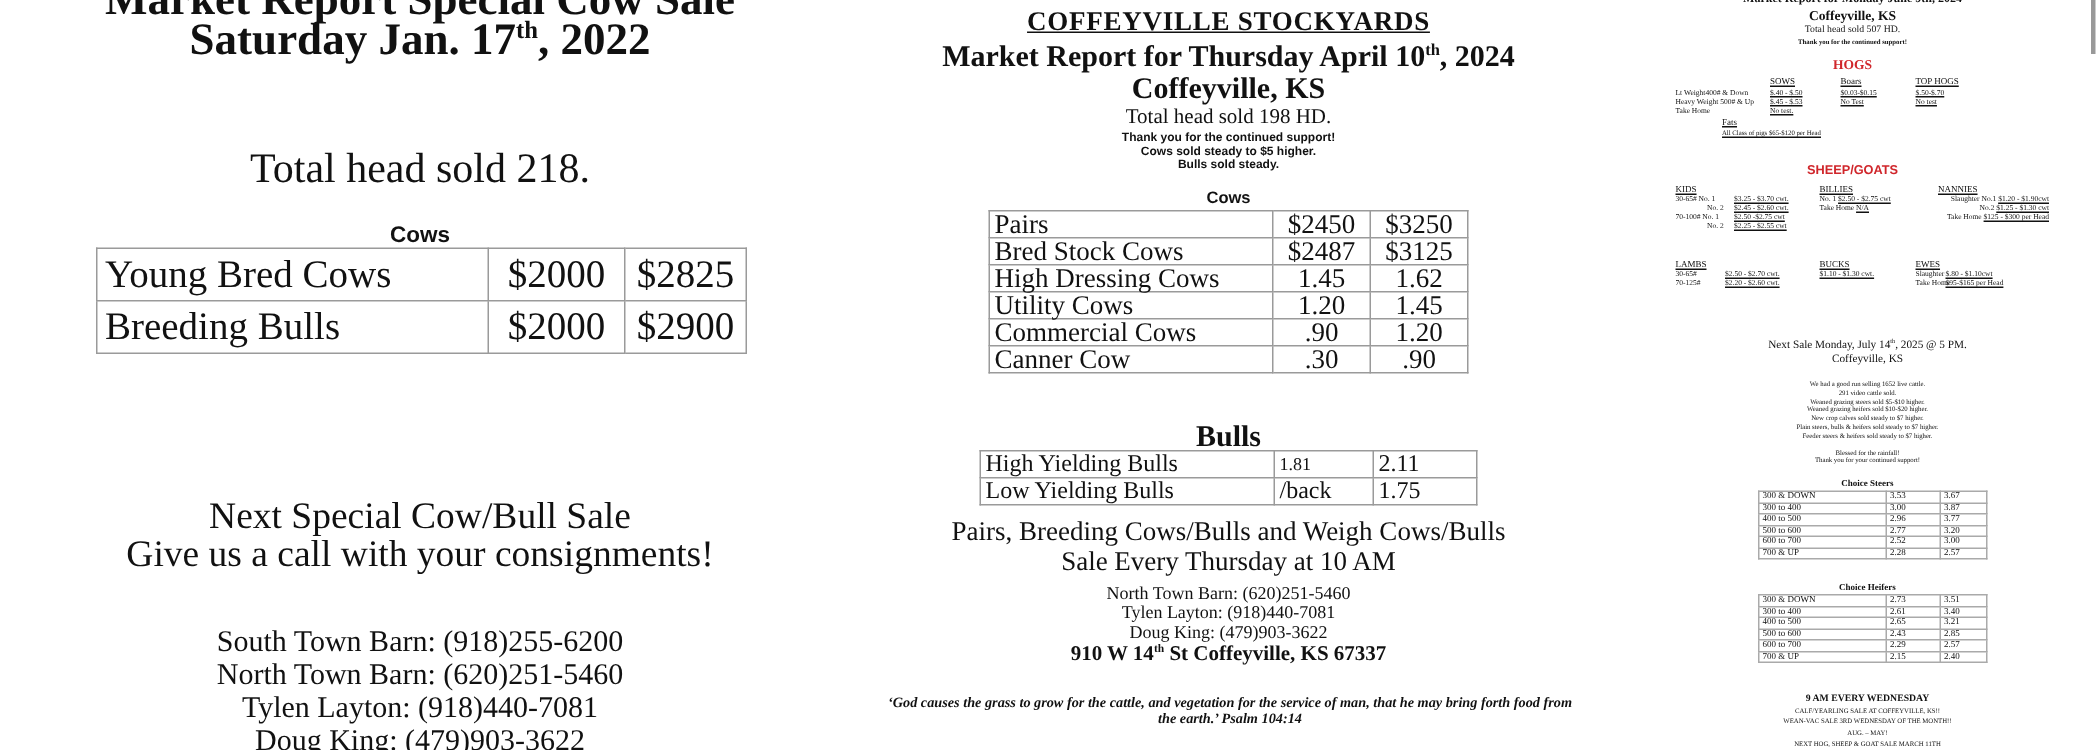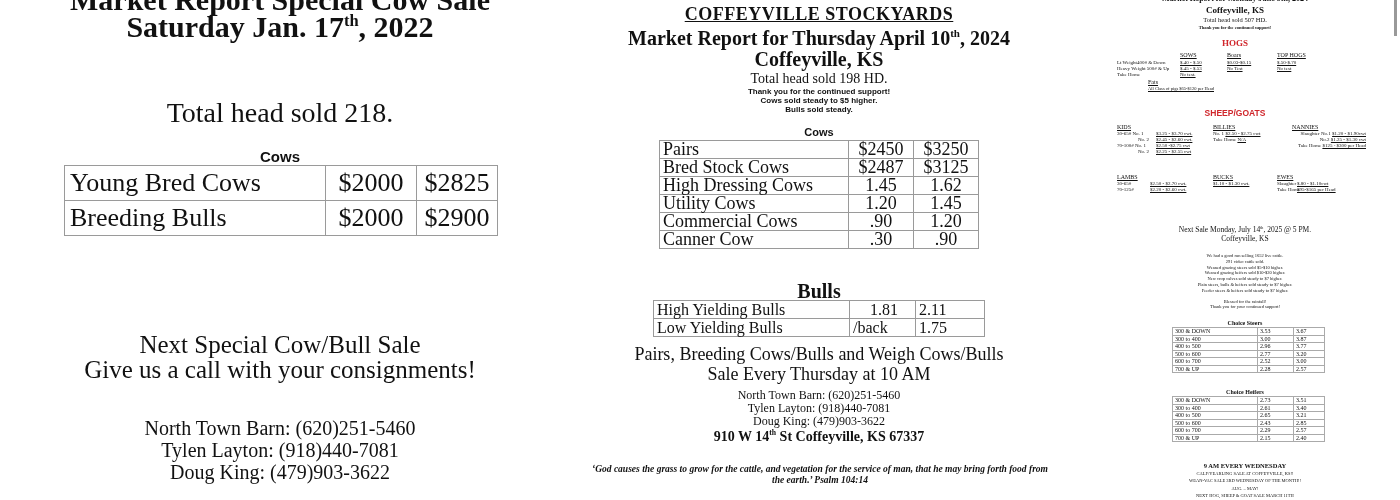--- a/index.html
+++ b/index.html
@@ -52,20 +52,21 @@
       <td class="n">$2000</td>
       <td class="n">$2900</td>
     </tr>
   </tbody>
     </table>
   <div class="abs center next" style="left:0;width:560px;top:332px;">
     <div>Next Special Cow/Bull Sale</div>
     <div>Give us a call with your consignments!</div>
   </div>
   <div class="abs center contacts" style="left:0;width:560px;top:417px;">
+    <div>South Town Barn: (918)255-6200</div>
     <div>North Town Barn: (620)251-5460</div>
     <div>Tylen Layton: (918)440-7081</div>
     <div>Doug King: (479)903-3622</div>
   </div>
 </div>
 
 <div id="p2" class="abs">
   <div class="abs center b u" style="left:0;width:478px;top:4px;font-size:18px;letter-spacing:0.5px;">COFFEYVILLE STOCKYARDS</div>
   <div class="abs center b" style="left:0;width:478px;top:27px;font-size:20px;line-height:22px;"><span>Market Report for Thursday April 10</span><sup>th</sup><span>, 2024</span></div>
   <div class="abs center b" style="left:0;width:478px;top:48px;font-size:20px;line-height:22px;">Coffeyville, KS</div>
@@ -108,21 +109,21 @@
           <td class="center">.30</td>
           <td class="center">.90</td>
         </tr>
   </tbody>
     </table>
   <div class="abs center b" style="left:0;width:478px;top:280px;font-size:20px;">Bulls</div>
   <table class="abs" style="left:73px;top:300px;width:332px;">
     <tbody>
         <tr>
           <td style="width:192px;padding-left:3px;font-size:16px;">High Yielding Bulls</td>
-          <td style="width:62px;padding-left:3px;font-size:16px;text-align:center;">1.81</td>
+          <td style="width:62px;padding-left:3px;font-size:12px;">1.81</td>
           <td style="padding-left:3px;font-size:16px;">2.11</td>
         </tr>
     <tr>
           <td style="padding-left:3px;font-size:16px;">Low Yielding Bulls</td>
           <td style="padding-left:3px;font-size:16px;">/back</td>
           <td style="padding-left:3px;font-size:16px;">1.75</td>
         </tr>
   </tbody>
     </table>
   <div class="abs center" style="left:0;width:478px;top:344px;font-size:18px;line-height:20px;">

